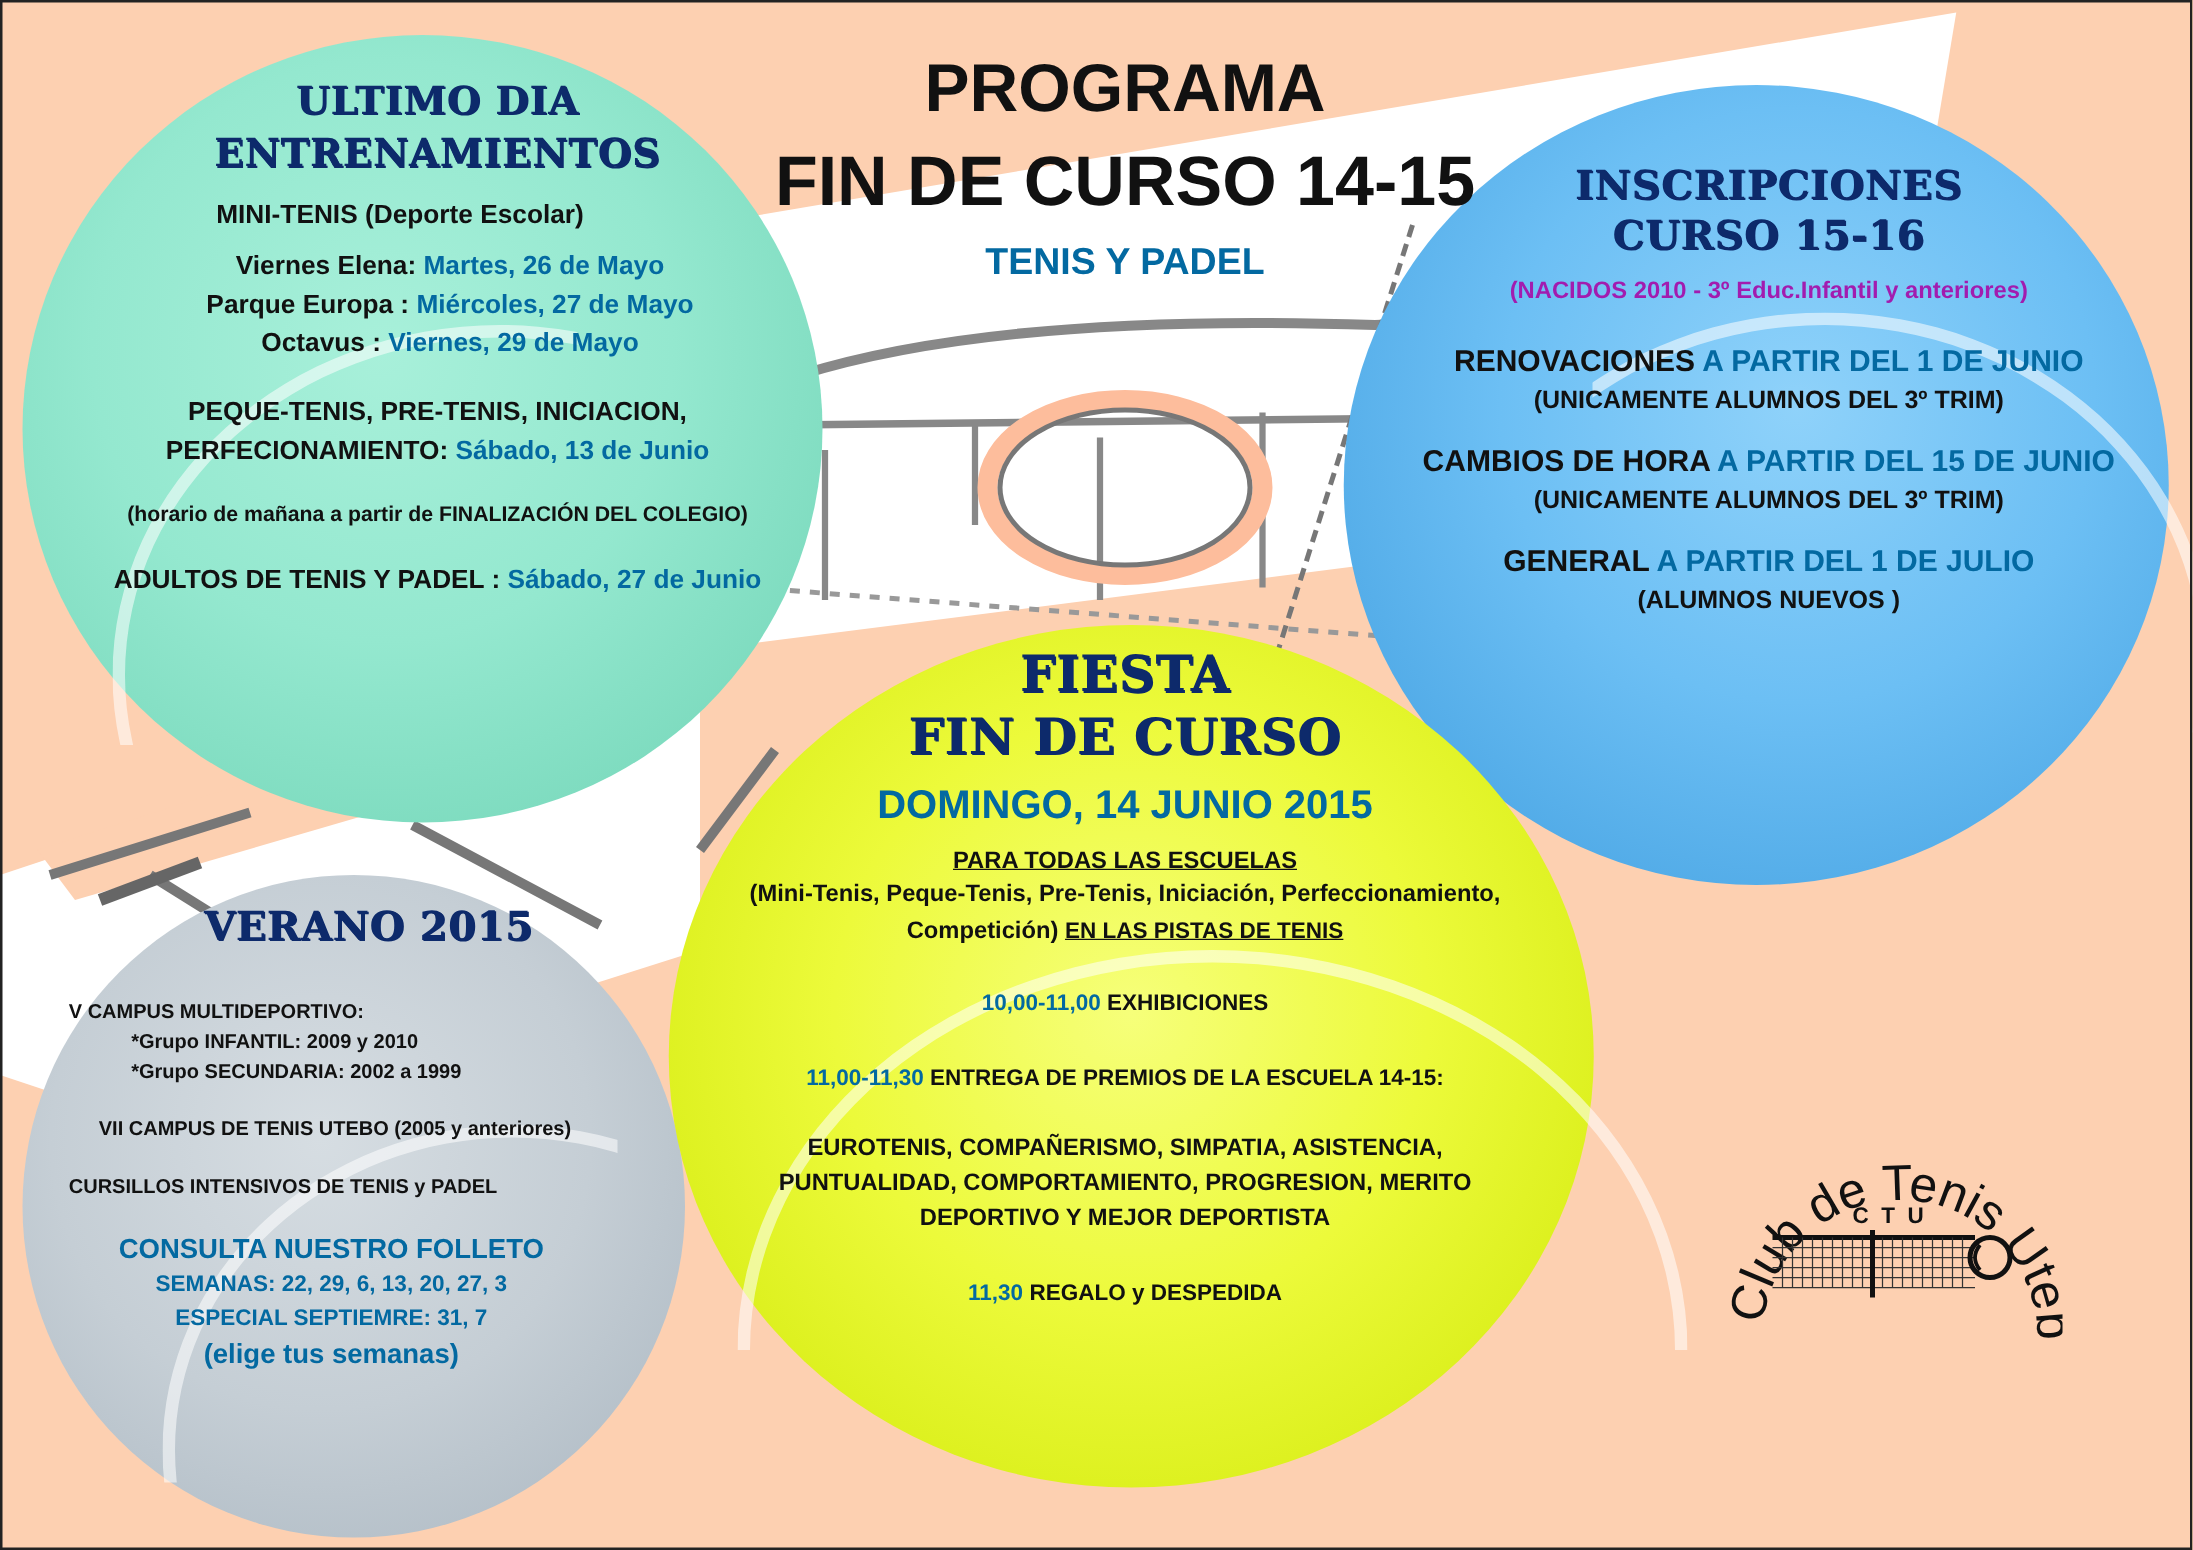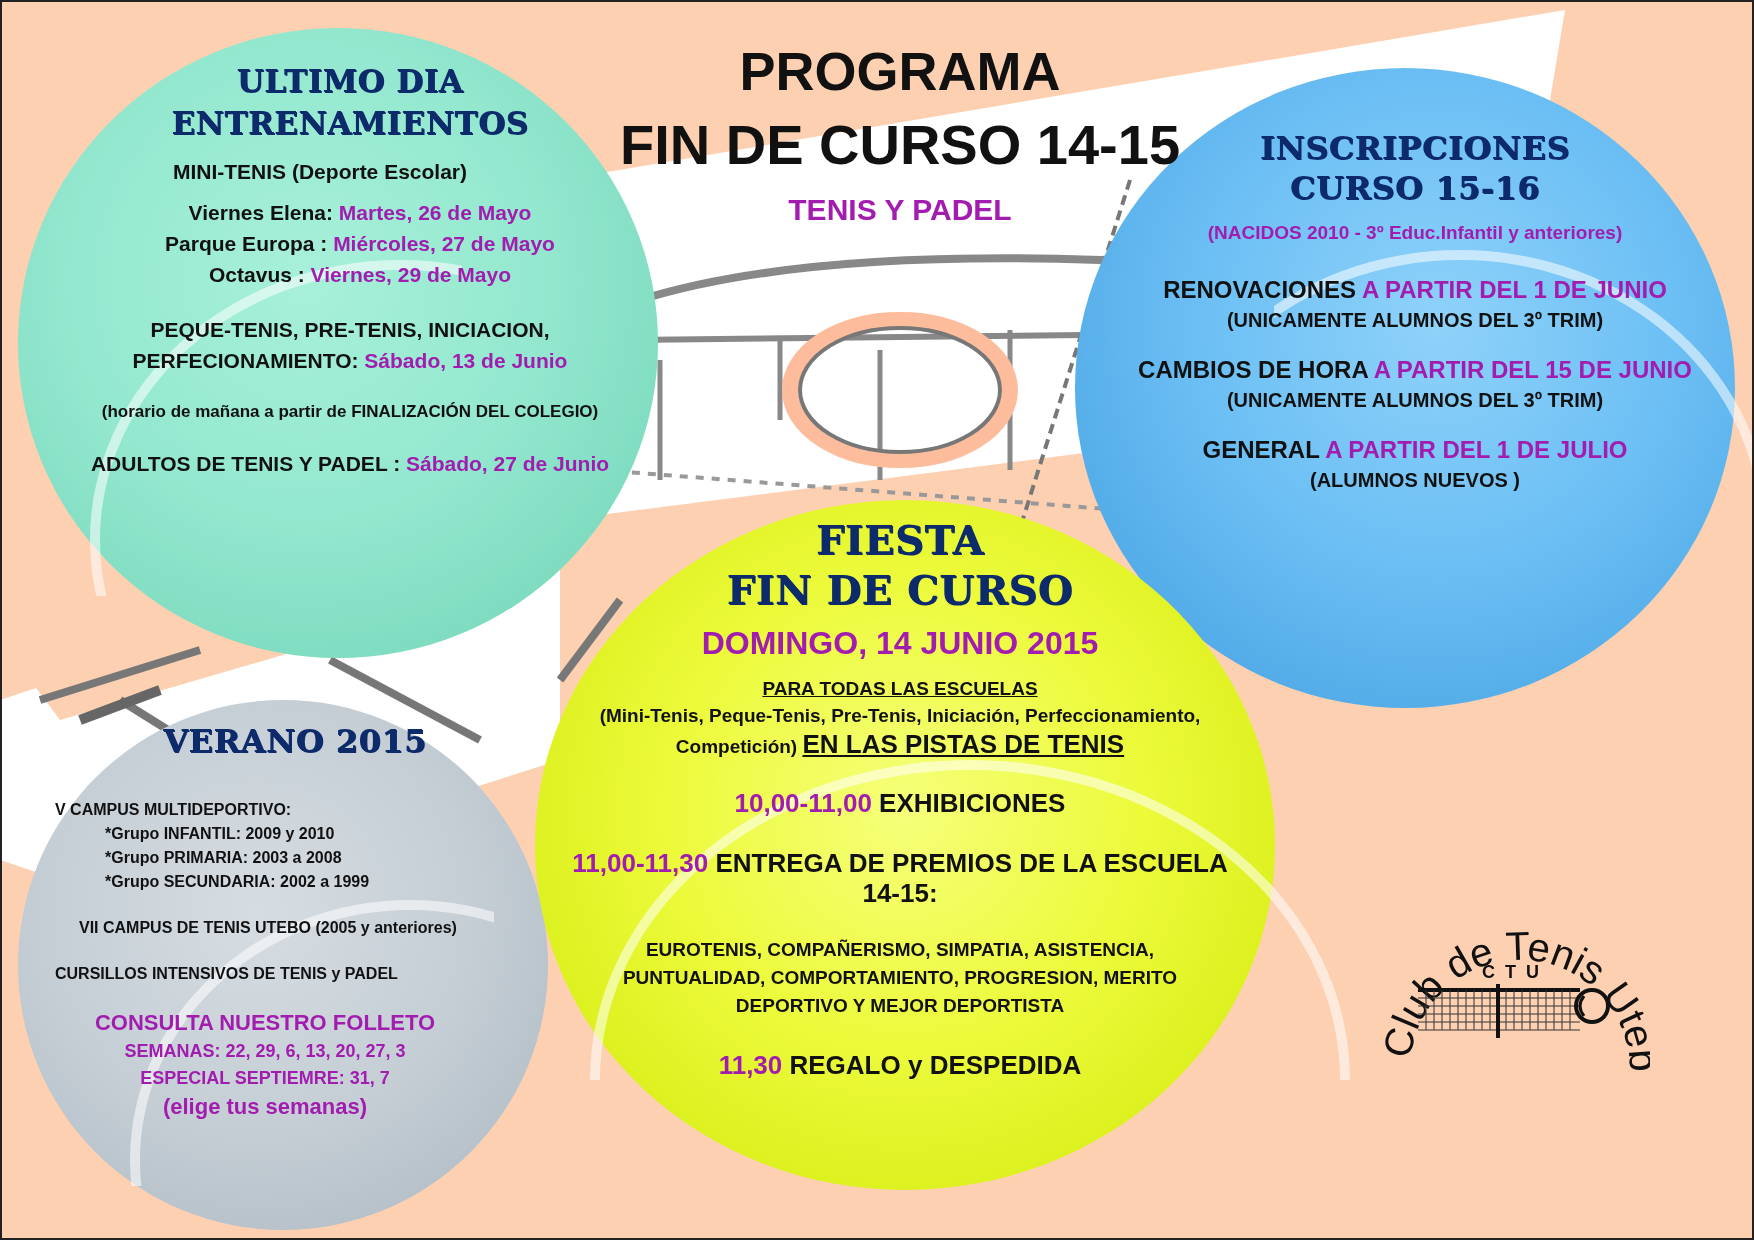--- a/index.html
+++ b/index.html
@@ -16,21 +16,21 @@
     filter: blur(0.4px); }
   .ball-blue { left:1075px; top:68px; width:660px; height:640px;
     background: radial-gradient(circle at 55% 40%, #8fd2fa 0%, #6cbff4 45%, #4fa9e6 80%, #86c9f2 100%); }
   .ball-grey { left:18px; top:700px; width:530px; height:530px;
     background: radial-gradient(circle at 45% 40%, #d6dde2 0%, #c5ced5 50%, #b4bfc8 80%, #cfd6db 100%); }
   .ball-yellow { left:535px; top:500px; width:740px; height:690px;
     background: radial-gradient(circle at 50% 45%, #f6ff7a 0%, #ecfa3a 45%, #d9ee18 80%, #eef96a 100%); }
   .seam { position:absolute; border:10px solid rgba(255,255,255,0.55); border-radius:50%; z-index:2; }
 
   .block { position:absolute; z-index:5; text-align:center; font-weight:bold; color:#111; }
-  .red { color:#a21caf; }
+  .red { color:#0369a1; }
   .navy { color:#0d2a6b; font-family:"DejaVu Serif", serif; font-weight:900; letter-spacing:0.5px;
     text-shadow: 1px 1px 0 #0d2a6b; }
   .u { text-decoration:underline; }
 
   
   #ultimo { left:60px; top:60px; width:580px; }
   #ultimo .title { font-size:31px; line-height:42px; }
   #ultimo .line { font-size:21px; line-height:31px; }
   #ultimo .small { font-size:17px; line-height:24px; }
 
@@ -45,21 +45,21 @@
   #inscrip .title { font-size:32px; line-height:40px; }
   #inscrip .sub { font-size:19px; color:#a21caf; }
   #inscrip .big { font-size:24px; line-height:32px; }
   #inscrip .small { font-size:20px; line-height:28px; }
 
   
   #fiesta { left:560px; top:515px; width:680px; }
   #fiesta .title { font-size:40px; line-height:50px; }
   #fiesta .date { font-size:32px; line-height:44px; }
   #fiesta .line { font-size:19px; line-height:27px; }
-  #fiesta .mid { font-size:26px; line-height:30px; }
+  #fiesta .mid { font-size:18px; line-height:30px; }
   #fiesta .awards { font-size:19px; line-height:28px; }
 
   
   #verano { left:55px; top:722px; width:420px; text-align:left; }
   #verano .title { font-size:32px; text-align:center; margin-left:0; width:480px; }
   #verano .item { font-size:16px; line-height:24px; }
   #verano .indent { padding-left:50px; }
   #verano .redbig { font-size:22px; line-height:30px; }
   #verano .redmid { font-size:18px; line-height:27px; }
 
@@ -171,21 +171,20 @@
   <div class="mid" style="margin-top:30px;">
     <span class="red">11,30</span><span> REGALO y DESPEDIDA</span>
   </div>
 </div>
 
 <div class="block" id="verano">
   <div class="title navy">VERANO  2015</div>
   <div style="margin-top:38px;">
     <div class="item">V CAMPUS MULTIDEPORTIVO:</div>
     <div class="item indent">*Grupo INFANTIL: 2009 y 2010</div>
-    <div class="item indent">*Grupo PRIMARIA: 2003 a 2008</div>
     <div class="item indent">*Grupo SECUNDARIA:  2002 a 1999</div>
   </div>
   <div class="item" style="margin-top:22px;margin-left:24px;">VII CAMPUS DE TENIS UTEBO (2005 y anteriores)</div>
   <div class="item" style="margin-top:22px;">CURSILLOS INTENSIVOS DE TENIS y PADEL</div>
   <div style="margin-top:22px;text-align:center;width:420px;">
     <div class="redbig red">CONSULTA NUESTRO FOLLETO</div>
     <div class="redmid red">SEMANAS: 22, 29, 6, 13, 20, 27, 3</div>
     <div class="redmid red">ESPECIAL SEPTIEMRE:  31, 7</div>
     <div class="redbig red">(elige tus semanas)</div>
   </div>

